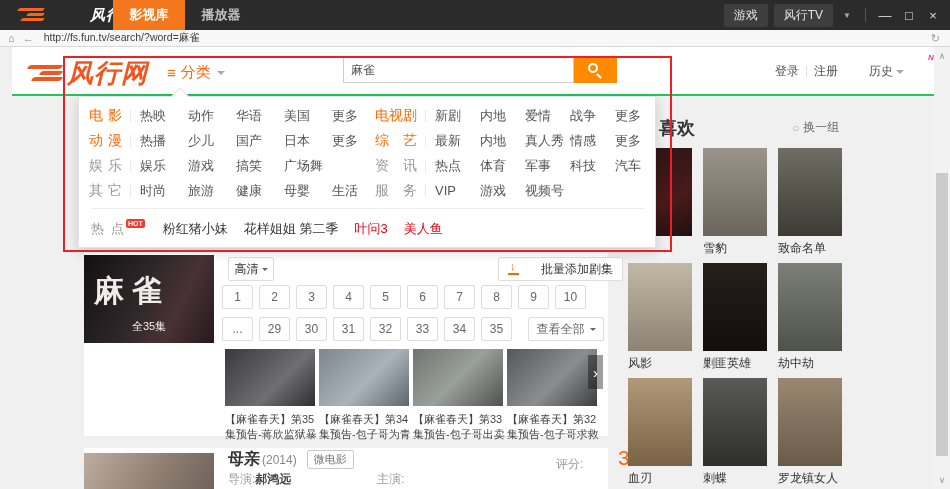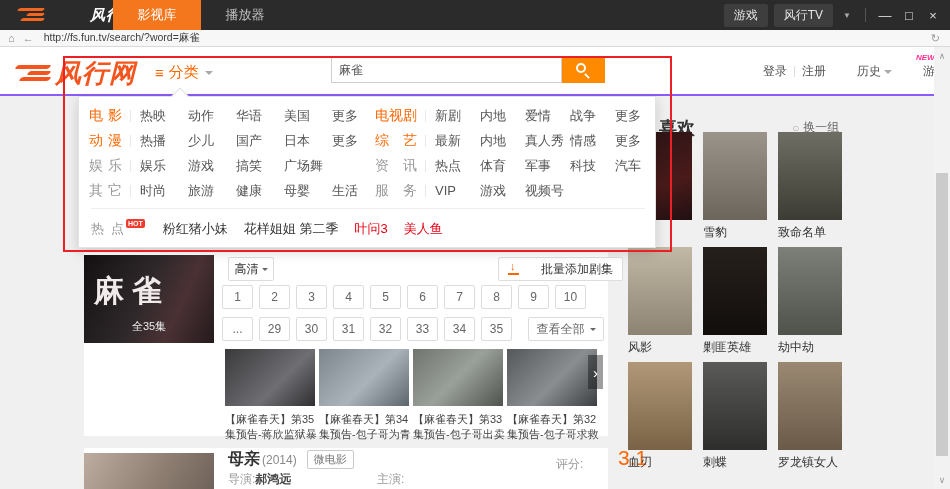--- a/index.html
+++ b/index.html
@@ -11,38 +11,38 @@
   .titlebar { position:absolute; top:0; left:0; right:0; height:30px; background:#2b2b2b;
               display:flex; align-items:center; z-index:5; }
   .tb-logo { display:flex; align-items:center; margin-left:18px; width:95px; }
   .swoosh { position:relative; width:26px; height:14px; margin-right:6px; flex:none; }
   .swoosh i { position:absolute; right:0; height:3px; background:#f4661e; border-radius:2px; transform:skewX(-38deg); }
   .swoosh i:nth-child(1){ top:0; width:26px; }
   .swoosh i:nth-child(2){ top:5px; width:17px; }
   .swoosh i:nth-child(3){ top:10px; width:23px; }
   .tb-logo-text { color:#fff; font-size:15px; font-weight:bold; font-style:italic; letter-spacing:1px; white-space:nowrap;margin-left:40px; }
   .tb-tabs { display:flex; height:30px; }
-  .tb-tab { width:88px; line-height:30px; text-align:center; color:#c0c0c0; font-size:13px; cursor:pointer; }
+  .tb-tab { width:72px; line-height:30px; text-align:center; color:#c0c0c0; font-size:13px; cursor:pointer;font-weight:bold; }
   .tb-tab.active { background:#f5771d; color:#fff; }
   .tb-right { margin-left:auto; display:flex; align-items:center; margin-right:8px; gap:6px; }
   .tb-btn { background:#3e3e3e; color:#e4e4e4; font-size:12px; padding:3px 10px; border-radius:2px; cursor:pointer; white-space:nowrap; }
   .tb-caret { color:#aaa; font-size:8px; padding:0 4px; cursor:pointer; }
   .tb-div { width:1px; height:14px; background:#555; margin:0 4px; }
   .tb-ctl { color:#ddd; font-size:13px; width:18px; text-align:center; cursor:pointer; }
 
   
   .addressbar { position:absolute; top:30px; left:0; right:0; height:17px; background:#f7f7f7;
                 border-bottom:1px solid #d9d9d9; display:flex; align-items:center; z-index:5; }
   .ab-ico { color:#8a8a8a; font-size:11px; margin-left:8px; cursor:pointer; line-height:1; }
   .ab-url { margin-left:10px; color:#3c3c3c; font-size:10.5px; }
   .ab-refresh { margin-left:auto; margin-right:10px; color:#999; font-size:11px; cursor:pointer; }
 
   
-  .header { position:absolute; top:47px; left:0; right:0; height:49px; background:#fff;
-            border-bottom:2px solid #8b5cf6; z-index:4; }
+  .header { position:absolute; top:47px; left:12px; right:0; height:49px; background:#fff;
+            border-bottom:2px solid #22c55e; z-index:4; }
   .h-logo { position:absolute; left:16px; top:9px; display:flex; align-items:center; }
   .h-swoosh { position:relative; width:34px; height:18px; margin-right:5px; }
   .h-swoosh i { position:absolute; right:0; height:4px; background:#f4551e; border-radius:2px; transform:skewX(-38deg); }
   .h-swoosh i:nth-child(1){ top:0; width:34px; }
   .h-swoosh i:nth-child(2){ top:6px; width:22px; }
   .h-swoosh i:nth-child(3){ top:12px; width:30px; }
   .h-logo-text { color:#f4551e; font-size:26px; font-weight:bold; font-style:italic; letter-spacing:1px; }
   .h-cat { position:absolute; left:155px; top:16px; display:flex; align-items:center; cursor:pointer; }
   .h-burger { color:#f60; font-size:15px; margin-right:5px; line-height:1; }
   .h-cat-text { color:#f60; font-size:15px; }
@@ -110,21 +110,21 @@
   .m-score { position:absolute; left:618px; top:446px; font-size:21px; color:#f60; }
   .m-dir { position:absolute; left:228px; top:471px; font-size:12px; color:#999; }
   .m-dir b { color:#444; font-weight:bold; margin-left:0; }
   .m-cast { position:absolute; left:377px; top:471px; font-size:12px; color:#999; }
 
   
   .rec-heading { position:absolute; left:659px; top:116px; font-size:18px; font-weight:bold; color:#333; }
   .rec-refresh { position:absolute; left:792px; top:119px; display:flex; align-items:center; gap:4px;
                  font-size:12px; color:#666; cursor:pointer; }
   .rec-refresh .circ { color:#aaa; font-size:12px; }
-  #rec-grid { position:absolute; left:628px; top:132px; width:216px; display:grid;
+  #rec-grid { position:absolute; left:628px; top:148px; width:216px; display:grid;
               grid-template-columns:repeat(3,64px); column-gap:11px; row-gap:8px; }
   .rec-poster { width:64px; height:88px; cursor:pointer; }
   .rec-cap { margin-top:4px; font-size:12px; color:#333; height:15px; overflow:hidden; white-space:nowrap; cursor:pointer; }
   .rp1 { background:linear-gradient(160deg,#2a1416,#4a1a1a 60%,#201012); }
   .rp2 { background:linear-gradient(180deg,#9a948a,#6b655c); }
   .rp3 { background:linear-gradient(180deg,#6e6e64,#3c3c34); }
   .rp4 { background:linear-gradient(180deg,#c2b8a6,#8d8372); }
   .rp5 { background:linear-gradient(180deg,#26201c,#120e0c); }
   .rp6 { background:linear-gradient(180deg,#7c8078,#4e524a); }
   .rp7 { background:linear-gradient(180deg,#b09878,#7a6246); }

